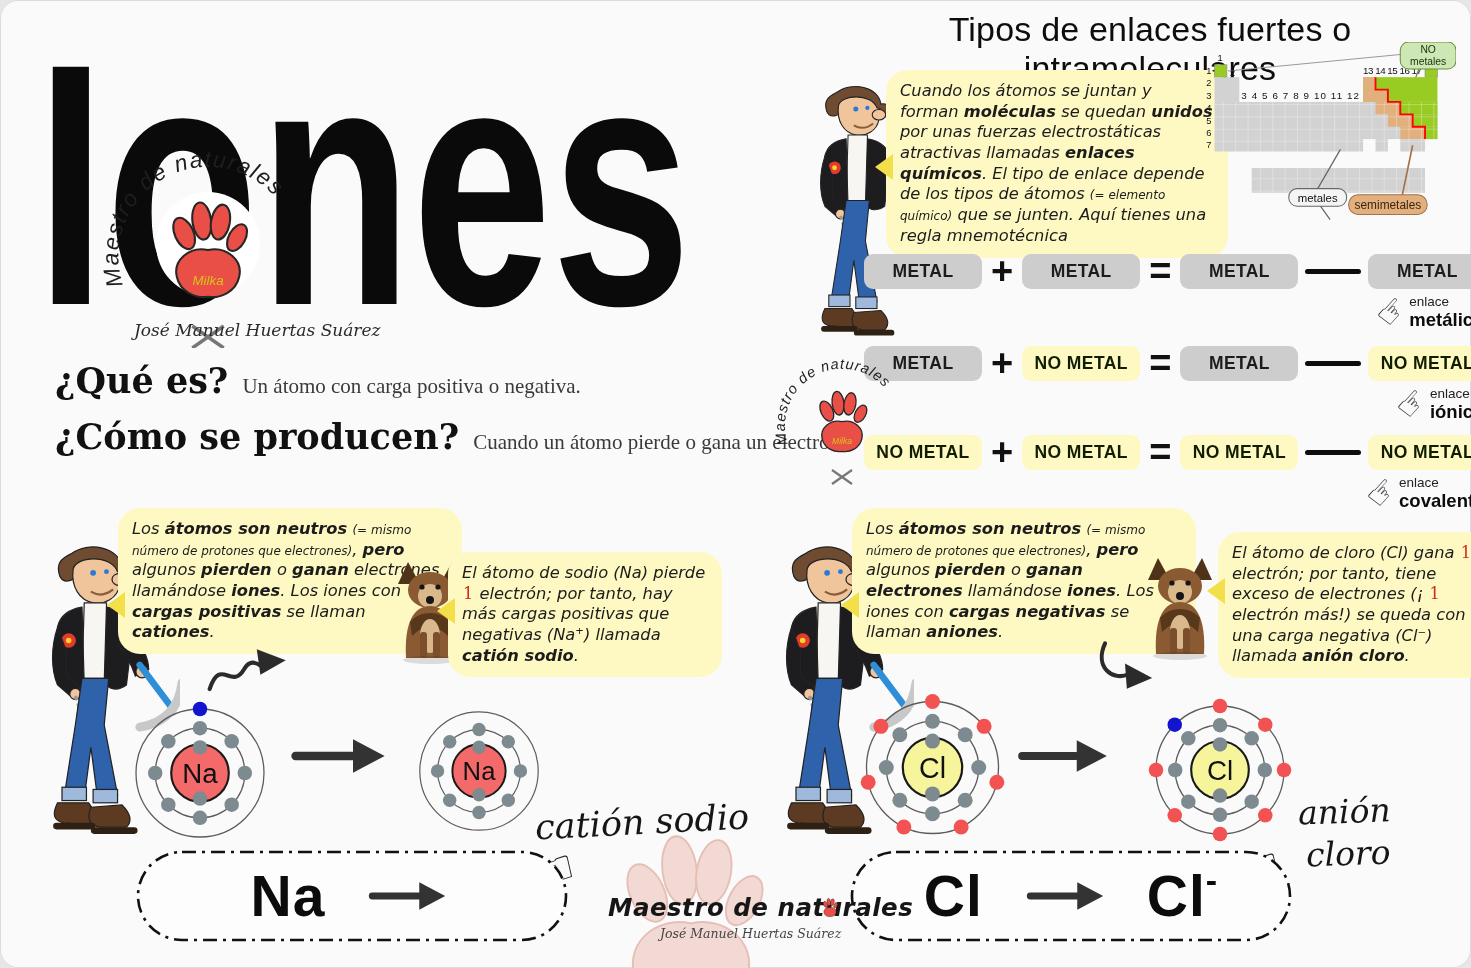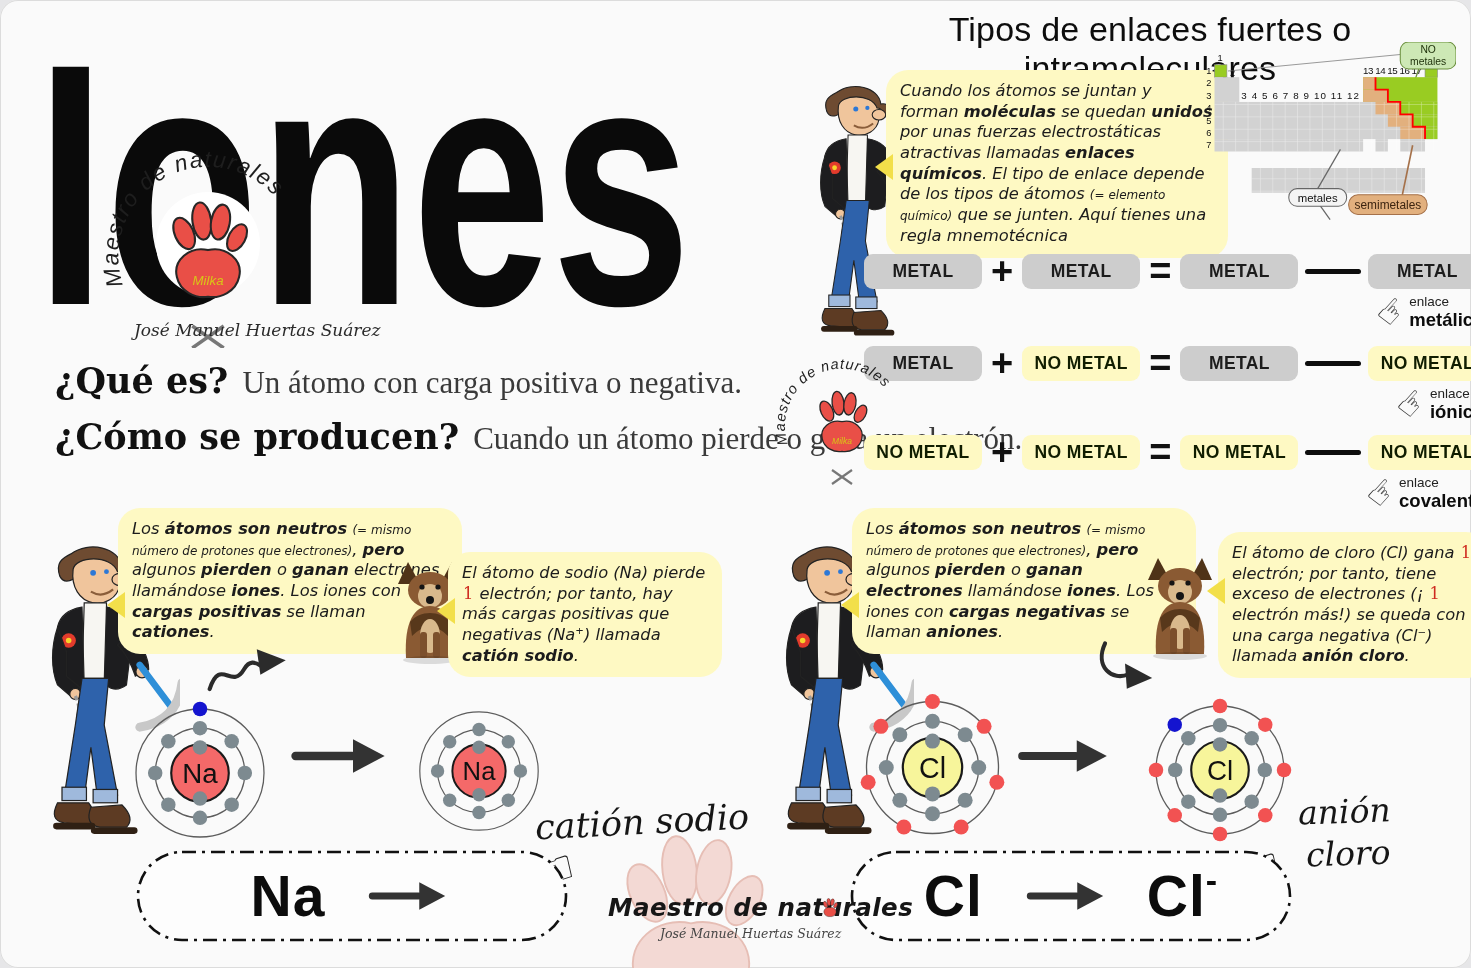--- a/index.html
+++ b/index.html
@@ -4,21 +4,21 @@
 <style>
   html,body{margin:0;padding:0;background:#e6e6e8;}
   .stage{position:relative;width:1471px;height:968px;font-family:"Liberation Sans",sans-serif;}
   .canvas{position:absolute;inset:0;background:#fafafa;border-radius:18px;overflow:hidden;
           box-shadow:inset 0 0 0 1px #dcdcdc;}
   .abs{position:absolute;}
 
   
   .qa-line{position:absolute;left:55px;display:flex;align-items:baseline;gap:14px;white-space:nowrap;}
   .qa-q{font-family:"DejaVu Serif",serif;font-weight:700;font-size:35px;color:#111;}
-  .qa-a{font-family:"Liberation Serif",serif;font-size:31px;color:#3a3a3a;}
+  .qa-a{font-family:"Liberation Serif",serif;font-size:21px;color:#3a3a3a;}
 
   
   .heading{position:absolute;left:842px;top:10px;width:616px;text-align:center;
            font-size:34px;font-weight:500;color:#0d0d0d;letter-spacing:.2px;}
   .bubble{position:absolute;background:#fef9c3;border-radius:22px;padding:11px 14px;
           font-family:"DejaVu Sans",sans-serif;font-style:italic;font-size:16.3px;
           line-height:1.27;color:#1c1c1c;}
   .bubble::before{content:"";position:absolute;left:-24px;top:84px;border:13px solid transparent;
           border-right:18px solid #f2df4a;}
   .bubble.tail-high::before{top:46px;}

